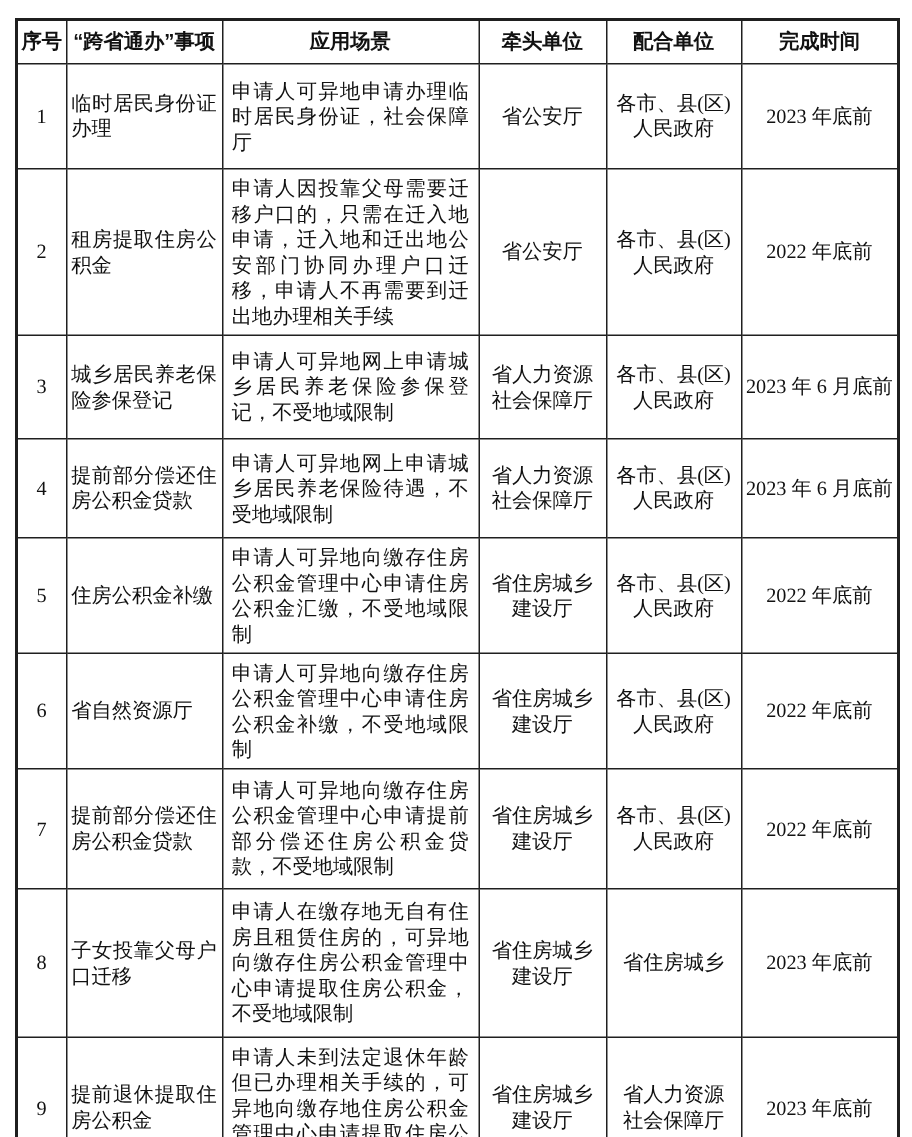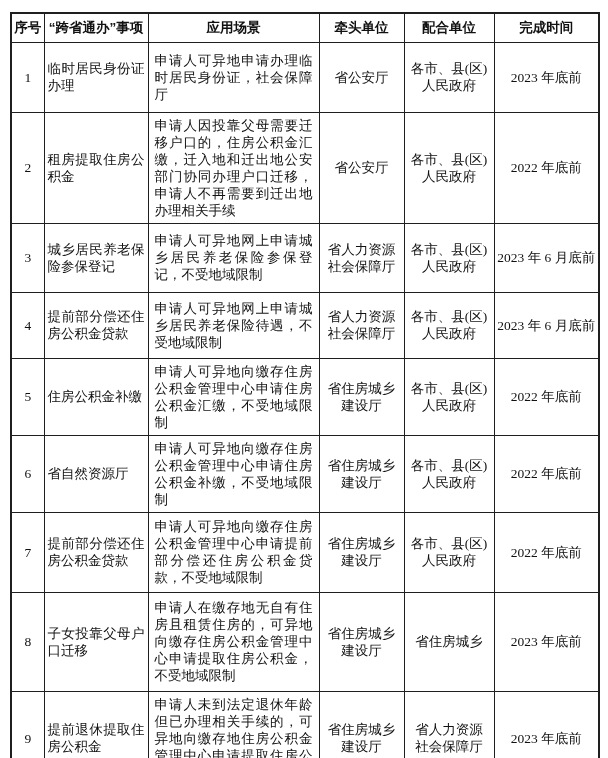--- a/index.html
+++ b/index.html
@@ -99,21 +99,21 @@
       <td class="c-item">临时居民身份证办理</td>
       <td class="c-scenario">申请人可异地申请办理临时居民身份证，社会保障厅</td>
       <td class="c-unit">省公安厅</td>
       <td class="c-unit">各市、县(区)
 人民政府</td>
       <td class="c-deadline">2023 年底前</td>
     </tr>
     <tr>
       <td class="c-seq">2</td>
       <td class="c-item">租房提取住房公积金</td>
-      <td class="c-scenario">申请人因投靠父母需要迁移户口的，住房公积金汇缴，迁入地和迁出地公安部门协同办理户口迁移，申请人不再需要到迁出地办理相关手续</td>
+      <td class="c-scenario">申请人因投靠父母需要迁移户口的，只需在迁入地申请，迁入地和迁出地公安部门协同办理户口迁移，申请人不再需要到迁出地办理相关手续</td>
       <td class="c-unit">省公安厅</td>
       <td class="c-unit">各市、县(区)
 人民政府</td>
       <td class="c-deadline">2022 年底前</td>
     </tr>
     <tr>
       <td class="c-seq">3</td>
       <td class="c-item">城乡居民养老保险参保登记</td>
       <td class="c-scenario">申请人可异地网上申请城乡居民养老保险参保登记，不受地域限制</td>
       <td class="c-unit">省人力资源

